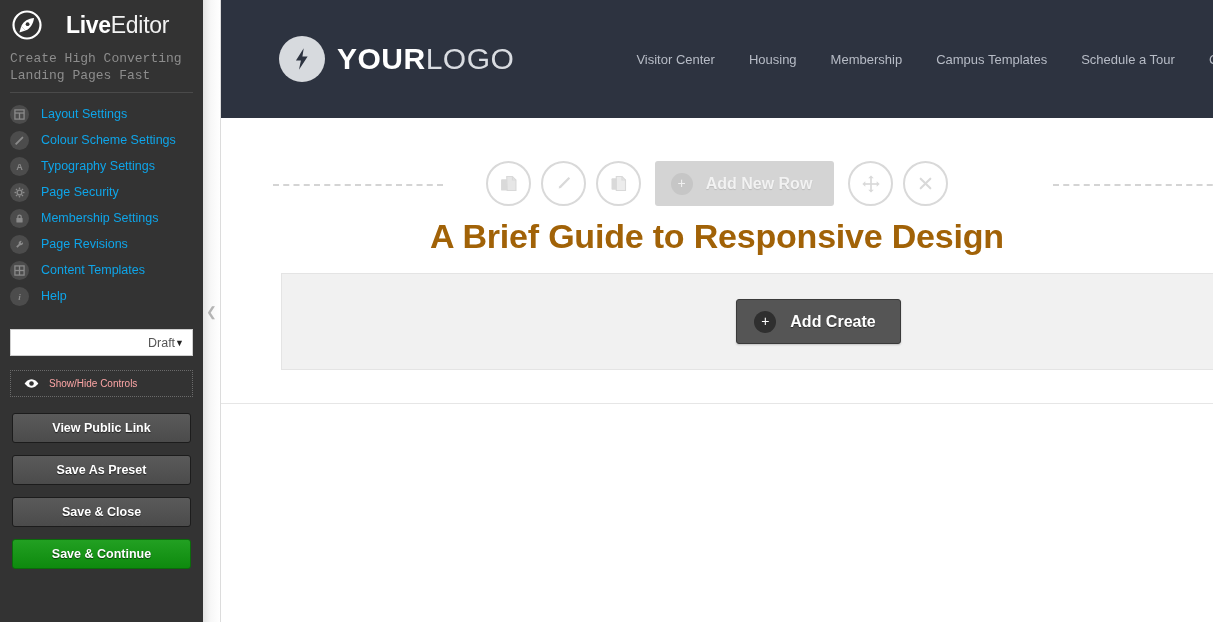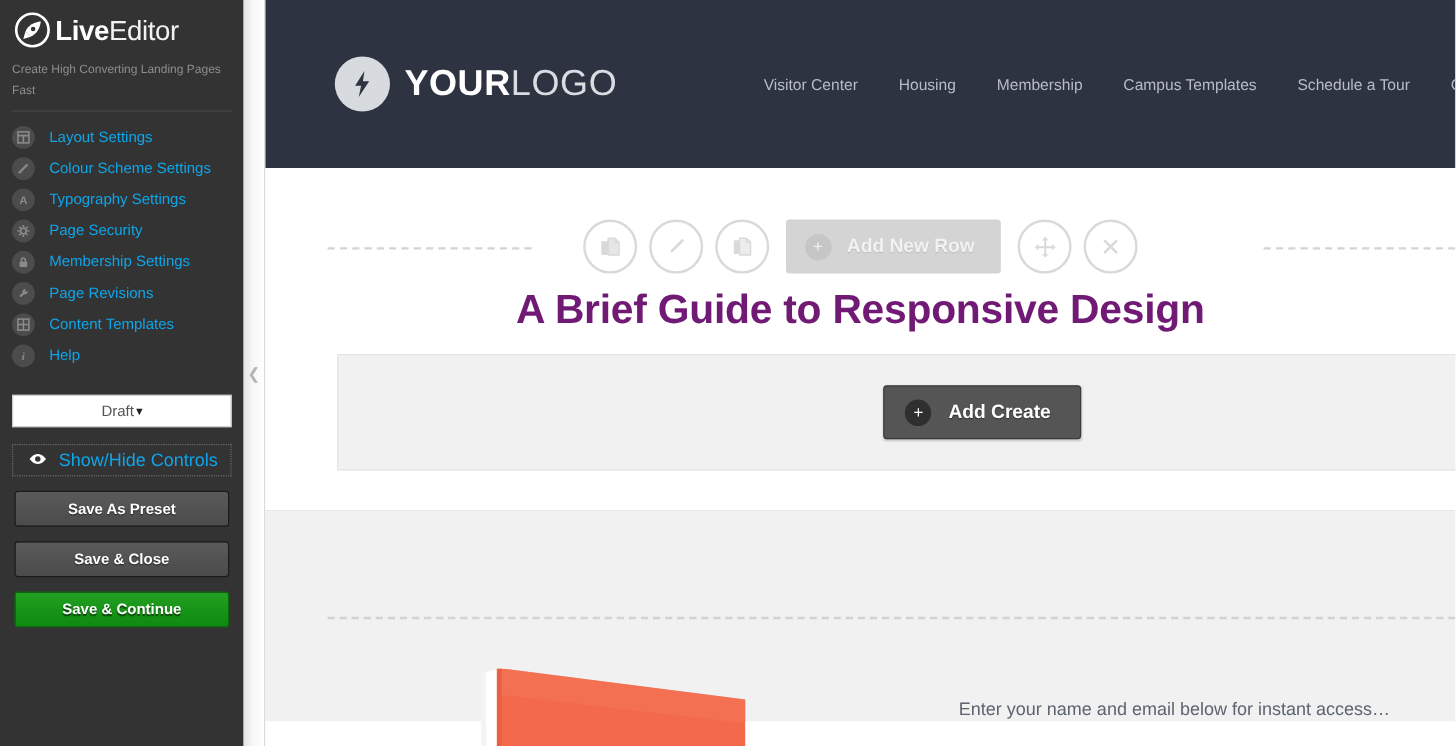--- a/index.html
+++ b/index.html
@@ -12,61 +12,61 @@
   .app { position: relative; width: 1213px; height: 622px; display: flex; }
 
   
   .sidebar {
     width: 203px; height: 622px;
     background: #333333;
     position: relative;
     flex: 0 0 203px;
     padding: 0 8px;
   }
-  .logo-row { display: flex; align-items: center; gap: 4px; padding: 10px 0 4px 4px; }
+  .logo-row { display: flex; align-items: center; gap: 24px; padding: 10px 0 4px 4px; }
   .logo-mark { width: 30px; height: 30px; flex: 0 0 30px; }
   .logo-text { font-size: 23px; color: #ffffff; letter-spacing: -0.3px; }
   .logo-text b { font-weight: 700; }
   .logo-text span { font-weight: 300; color: #f2f2f2; }
 
   .tagline {
-    color: #8d8d8d; font-size: 10px; line-height: 17px;
-    padding: 6px 4px 8px 2px; font-weight: 400;
+    color: #8d8d8d; font-size: 13px; line-height: 17px;
+    padding: 6px 4px 8px 2px; font-weight: 400; font-family: Liberation Mono, monospace;
   }
   .tagline-rule { height: 1px; background: #4a4a4a; margin: 0 2px 8px 2px; }
 
   .menu { margin-top: 2px; }
   .menu-item {
     display: flex; align-items: center; gap: 12px;
     height: 26px; padding-left: 2px; cursor: pointer;
   }
   .menu-icon {
     width: 19px; height: 19px; flex: 0 0 19px;
     border-radius: 50%; background: #4c4c4c;
     display: flex; align-items: center; justify-content: center;
   }
   .menu-icon svg { display: block; }
   .menu-label { color: #0ea5e9; font-size: 12.5px; }
 
   .status-select {
     margin: 20px 2px 0 2px; height: 27px;
     background: #ffffff; border: 1px solid #cfcfcf;
-    display: flex; align-items: center; justify-content: center;
+    display: flex; align-items: center; justify-content: flex-end;
     padding: 0 8px 0 10px; cursor: pointer;
   }
   .status-select .val { font-size: 12.5px; color: #555; }
   .status-select .caret { font-size: 9px; color: #222; }
 
   .showhide {
     margin: 14px 2px 0 2px; height: 27px;
     border: 1px dotted #6b6b6b;
     display: flex; align-items: center; gap: 9px;
     padding-left: 12px; cursor: pointer;
   }
-  .showhide .lbl { color: #0ea5e9; font-size: 15px; }
+  .showhide .lbl { color: #fca5a5; font-size: 10px; }
 
   .btn {
     display: block; width: 179px; margin: 12px auto 0 auto;
     height: 30px; line-height: 28px; text-align: center;
     font-size: 12.5px; font-weight: 700; color: #ffffff;
     border: 1px solid #1c1c1c; border-radius: 3px;
     background: linear-gradient(#5a5a5a, #4b4b4b);
     text-shadow: 0 1px 1px rgba(0,0,0,.6);
     cursor: pointer;
   }
@@ -87,21 +87,21 @@
   .collapse-handle .chev { color: #b4b4b4; font-size: 13px; }
 
   
   .canvas {
     flex: 1 1 auto; position: relative;
     height: 622px; overflow: hidden; background: #ffffff;
     margin-left: 18px;
   }
 
   .site-header {
-    height: 140px; background: #2d3340;
+    height: 118px; background: #2d3340;
     display: flex; align-items: center; padding: 0 13px 0 58px;
   }
   .site-logo { display: flex; align-items: center; gap: 12px; }
   .bolt-circle {
     width: 46px; height: 46px; border-radius: 50%;
     background: #d7dade; display: flex; align-items: center; justify-content: center;
   }
   .site-logo-text { font-size: 30px; letter-spacing: 0.5px; }
   .site-logo-text b { color: #ffffff; font-weight: 700; }
   .site-logo-text span { color: #d9dce1; font-weight: 300; }
@@ -129,21 +129,21 @@
     display: flex; align-items: center; gap: 13px; padding: 0 22px 0 16px;
     cursor: pointer; margin: 0 4px;
   }
   .add-row-btn .plus {
     width: 22px; height: 22px; border-radius: 50%; background: #c6c6c6;
     color: #f0f0f0; font-size: 14px; line-height: 21px; text-align: center;
   }
   .add-row-btn .lbl { color: #f2f2f2; font-size: 16px; font-weight: 700; text-shadow: 0 1px 1px rgba(0,0,0,.12); }
 
   .headline {
-    text-align: center; color: #701a75; font-size: 34px; font-weight: 700;
+    text-align: center; color: #a16207; font-size: 34px; font-weight: 700;
     margin-top: 6px; letter-spacing: -0.2px;
   }
   .subhead {
     text-align: center; color: #6c7685; font-size: 19px; font-weight: 400;
     margin-top: 6px;
   }
 
   .dropzone {
     margin: 17px 0 0 60px; width: 1075px; height: 97px;
     background: #f1f1f1; border: 1px solid #e4e4e4;
@@ -298,20 +298,21 @@
     <div class="showhide">
       <span>
         <svg viewBox="0 0 18 12" width="17" height="11">
             <path d="M9 1.4 C4.6 1.4 1.6 6 1.6 6 S4.6 10.6 9 10.6 S16.4 6 16.4 6 S13.4 1.4 9 1.4 Z" fill="#ffffff"></path>
             <circle cx="9" cy="6" r="2.5" fill="#333333"></circle>
           </svg>
       </span>
       <span class="lbl">Show/Hide Controls</span>
     </div>
 
+    <div class="btn first">View Public Link</div>
     <div class="btn">Save As Preset</div>
     <div class="btn">Save &amp; Close</div>
     <div class="btn primary">Save &amp; Continue</div>
   </aside>
 
   <div class="collapse-handle">
     <span class="chev">❮</span>
   </div>
 
   <main class="canvas">
@@ -395,30 +396,15 @@
       <div class="dropzone">
         <div class="add-el-btn">
           <span class="plus">+</span>
           <span class="lbl">Add Create</span>
         </div>
       </div>
 
       <div class="section-sep"></div>
     </section>
 
-    <section class="optin">
-      <span class="optin-dash"></span>
-
-      <div class="ebook">
-        <svg viewBox="0 0 240 120" width="240" height="120">
-          <path d="M18 4 L34 0 L34 118 L18 114 Z" fill="#f4f4f4"></path>
-          <path d="M22 3 L34 0 L34 118 L22 115 Z" fill="#ffffff"></path>
-          <path d="M34 0 L238 26 L238 120 L34 118 Z" fill="#f26a4b"></path>
-          <path d="M34 0 L238 26 L238 46 L34 22 Z" fill="#f4755a" opacity="0.55"></path>
-          <rect x="31" y="0" width="4" height="118" fill="#e85f42"></rect>
-        </svg>
-      </div>
-
-      <div class="optin-text">Enter your name and email below for instant access…</div>
-    </section>
 
   </main>
 </div>
 
 </body></html>

